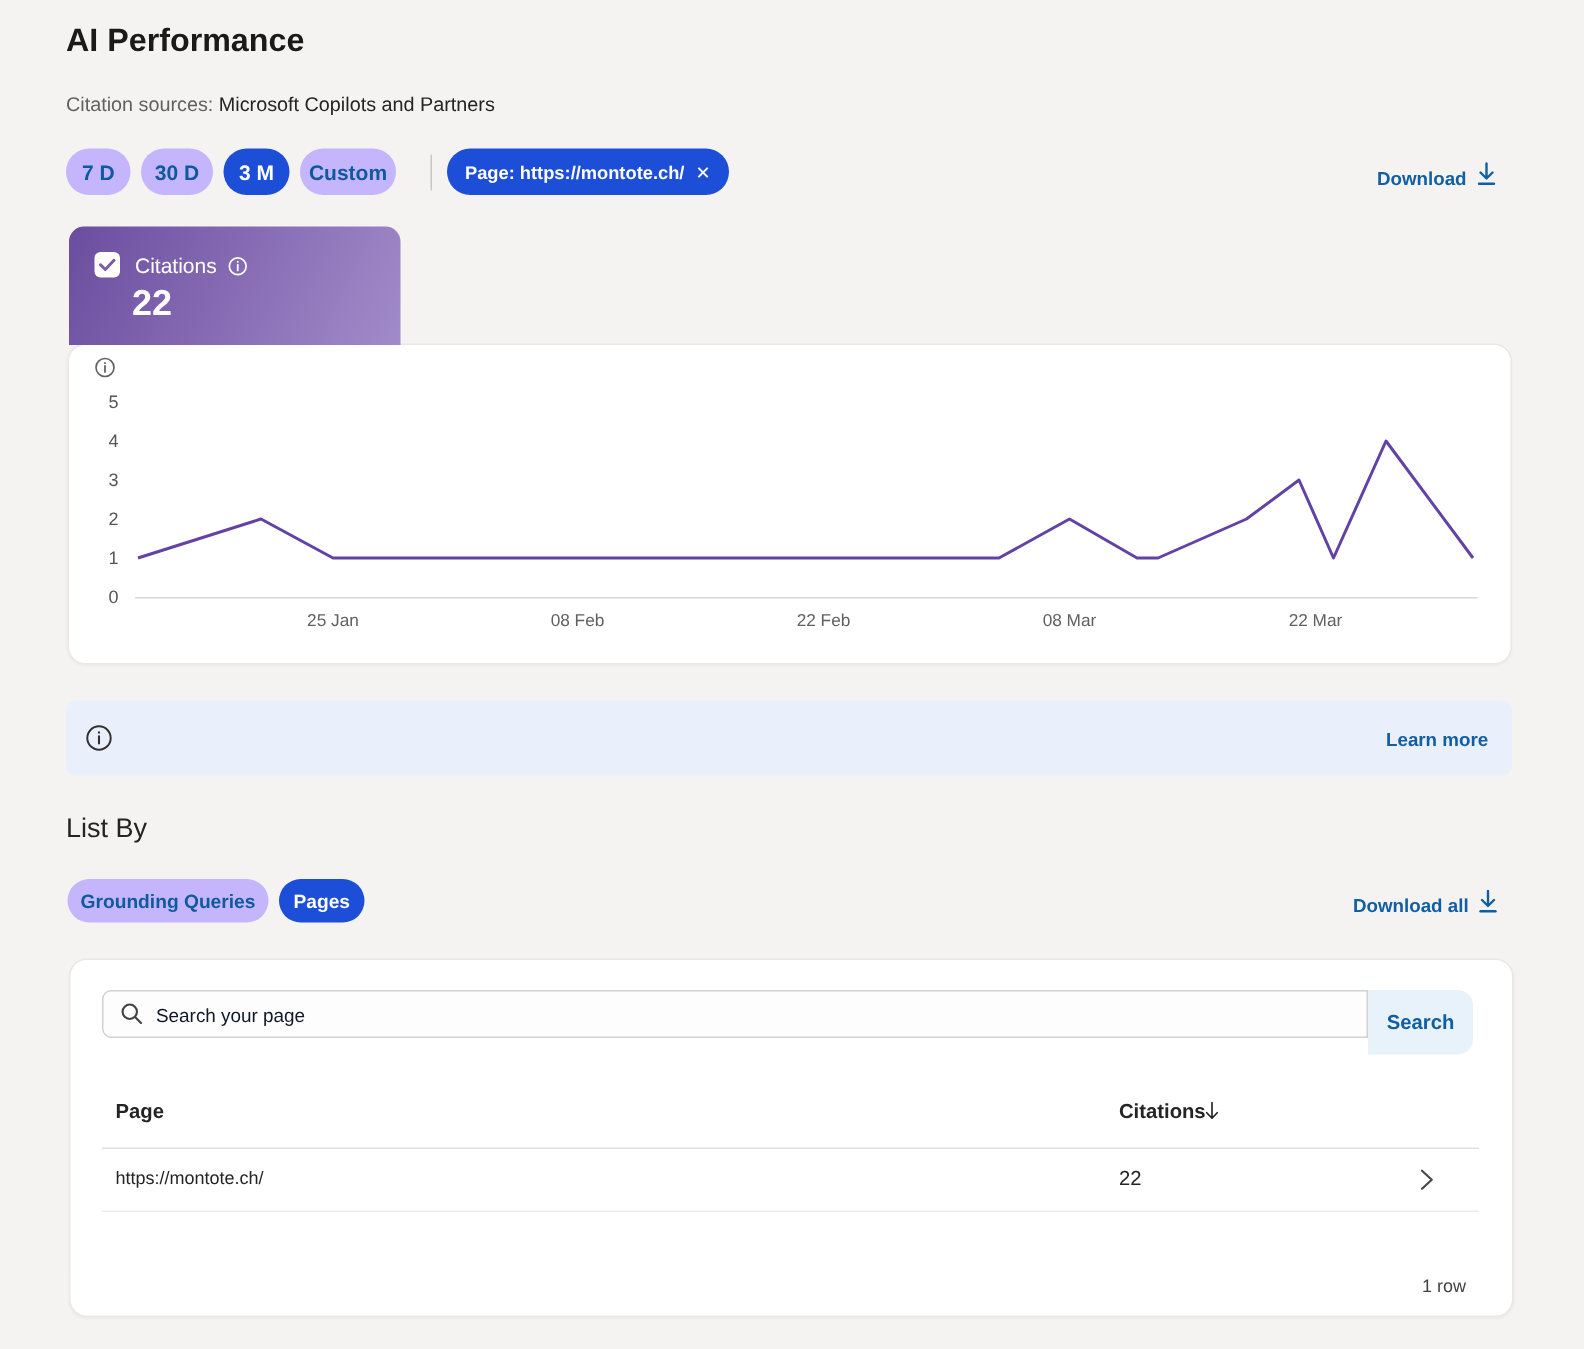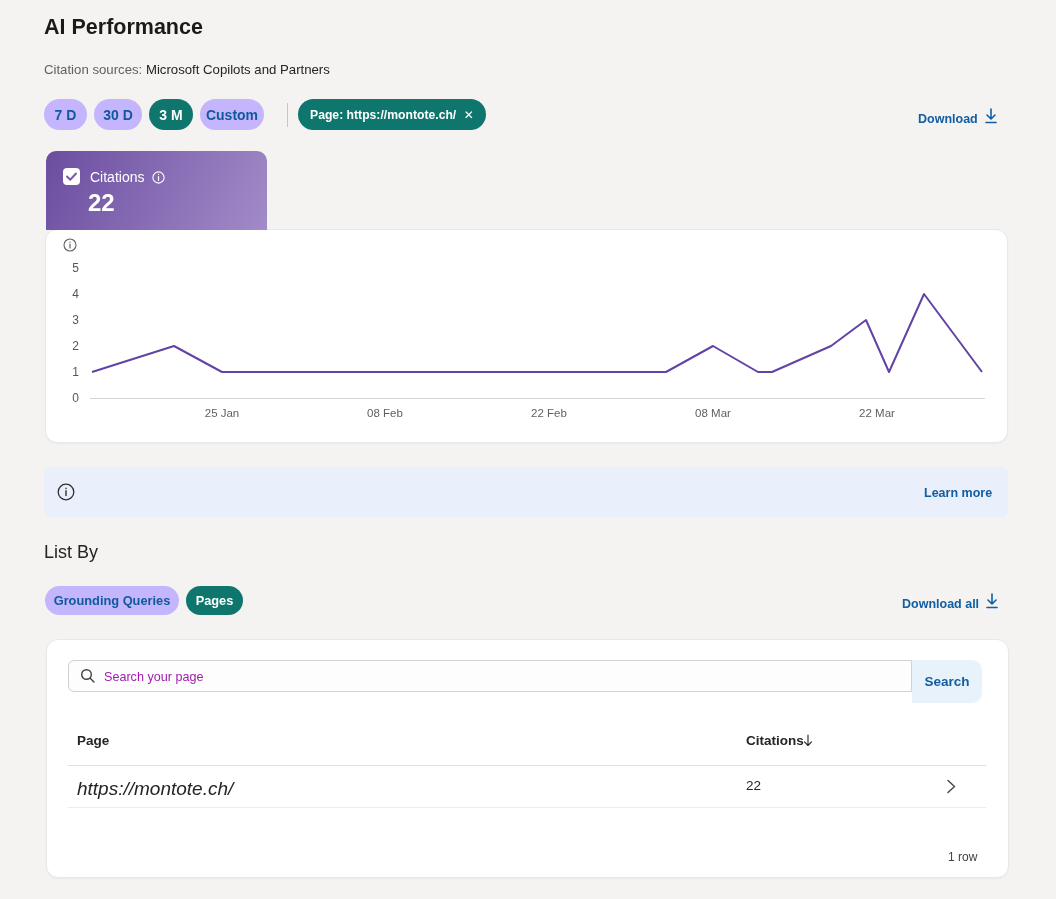--- a/index.html
+++ b/index.html
@@ -1,20 +1,20 @@
 <!DOCTYPE html>
 <html><head>
 <meta charset="utf-8">
 <style>
   * { margin:0; padding:0; box-sizing:border-box; }
   html,body { width:1056px; height:899px; background:#f4f3f2; font-family:"Liberation Sans", sans-serif; overflow:hidden; }
   .page { position:relative; width:1056px; height:899px; }
   .abs { position:absolute; }
   .pill { display:inline-flex; align-items:center; justify-content:center; height:31px; border-radius:16px; background:#c4b5fd; color:#0e5a9d; font-weight:bold; font-size:14px; white-space:nowrap; }
-  .pill.sel { background:#0f766e; color:#fff; }
+  .pill.sel { background:#1d4ed8; color:#fff; }
   .bluelink { color:#115ea3; font-weight:bold; }
 </style>
 </head>
 <body>
 <div class="page">
 
   <div class="abs" style="left:44px; top:62px; font-size:13.2px; color:#616161;">Citation sources: <span style="color:#242424;">Microsoft Copilots and Partners</span></div>
 
   <div class="abs" style="left:44px; top:15px; font-size:21.5px; font-weight:bold; color:#1b1a19; letter-spacing:0;">AI Performance</div>
 
@@ -91,30 +91,30 @@
     <path d="M3 15.5 L13 15.5" stroke="#115ea3" stroke-width="1.6" fill="none" stroke-linecap="round"></path>
   </svg>
 
   <div class="abs" style="left:46px; top:639px; width:963px; height:239px; background:#fff; border:1px solid #e8e8e8; border-radius:12px; box-shadow:0 1px 2px rgba(0,0,0,0.04);"></div>
 
   <div class="abs" style="left:68px; top:660px; width:844px; height:32px; background:#fdfdfd; border:1px solid #d1d1d1; border-radius:6px 0 0 6px;"></div>
   <svg class="abs" style="left:80px; top:668px;" width="16" height="16" viewBox="0 0 16 16">
     <circle cx="6.5" cy="6.5" r="4.8" stroke="#424242" stroke-width="1.4" fill="none"></circle>
     <path d="M10.2 10.2 L14 14" stroke="#424242" stroke-width="1.4" stroke-linecap="round"></path>
   </svg>
-  <div class="abs" style="left:104px; top:670px; font-size:12.6px; color:#a21caf;">Search your page</div>
+  <div class="abs" style="left:104px; top:670px; font-size:12.6px; color:#0f172a;">Search your page</div>
   <div class="abs" style="left:912px; top:660px; width:70px; height:43px; background:#e7f2fb; border-radius:0 10px 10px 0; display:flex; align-items:center; justify-content:center; color:#115ea3; font-weight:bold; font-size:13.5px;">Search</div>
 
   <div class="abs" style="left:77px; top:733px; font-size:13.5px; font-weight:bold; color:#242424;">Page</div>
   <div class="abs" style="left:746px; top:733px; font-size:13.5px; font-weight:bold; color:#242424;">Citations</div>
   <svg class="abs" style="left:803px; top:734px;" width="10" height="13" viewBox="0 0 10 13">
     <path d="M5 1 L5 11 M1.5 7.8 L5 11.5 L8.5 7.8" stroke="#242424" stroke-width="1.1" fill="none" stroke-linecap="round" stroke-linejoin="round"></path>
   </svg>
   <div class="abs" style="left:68px; top:765px; width:918px; height:1px; background:#e0e0e0;"></div>
-  <div class="abs" style="left:77px; top:778px; font-size:19px; color:#242424;font-style:italic;">https://montote.ch/</div>
+  <div class="abs" style="left:77px; top:778px; font-size:12px; color:#242424;">https://montote.ch/</div>
   <div class="abs" style="left:746px; top:778px; font-size:13.5px; color:#242424;">22</div>
   <svg class="abs" style="left:946px; top:779px;" width="10" height="15" viewBox="0 0 10 15">
     <path d="M2 1.5 L8.5 7.5 L2 13.5" stroke="#4a4a4a" stroke-width="1.5" fill="none" stroke-linecap="round" stroke-linejoin="round"></path>
   </svg>
   <div class="abs" style="left:68px; top:807px; width:918px; height:1px; background:#ececec;"></div>
   <div class="abs" style="left:948px; top:850px; font-size:12px; color:#424242;">1 row</div>
 
 </div>
 
 </body></html>

